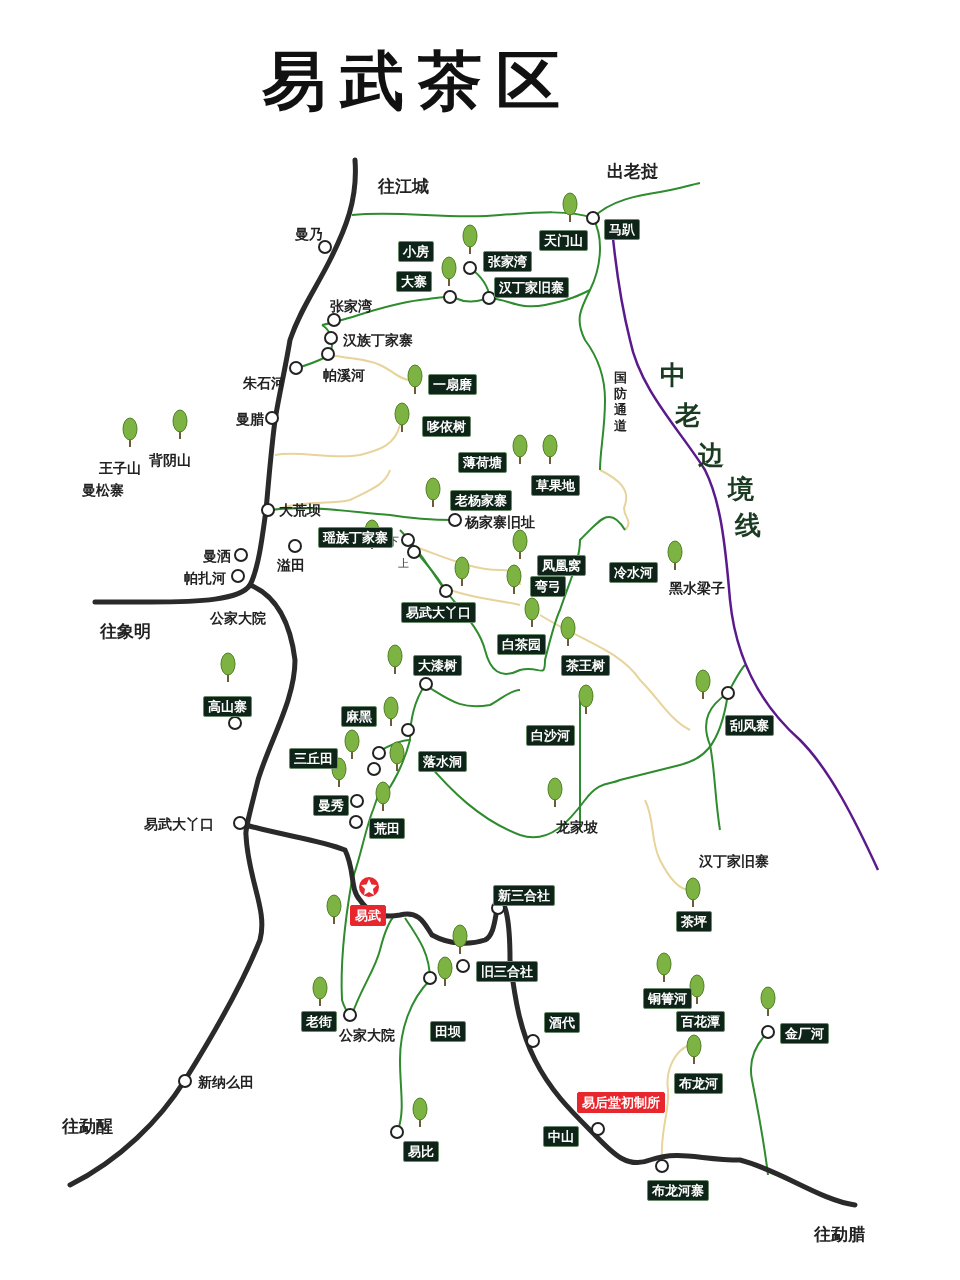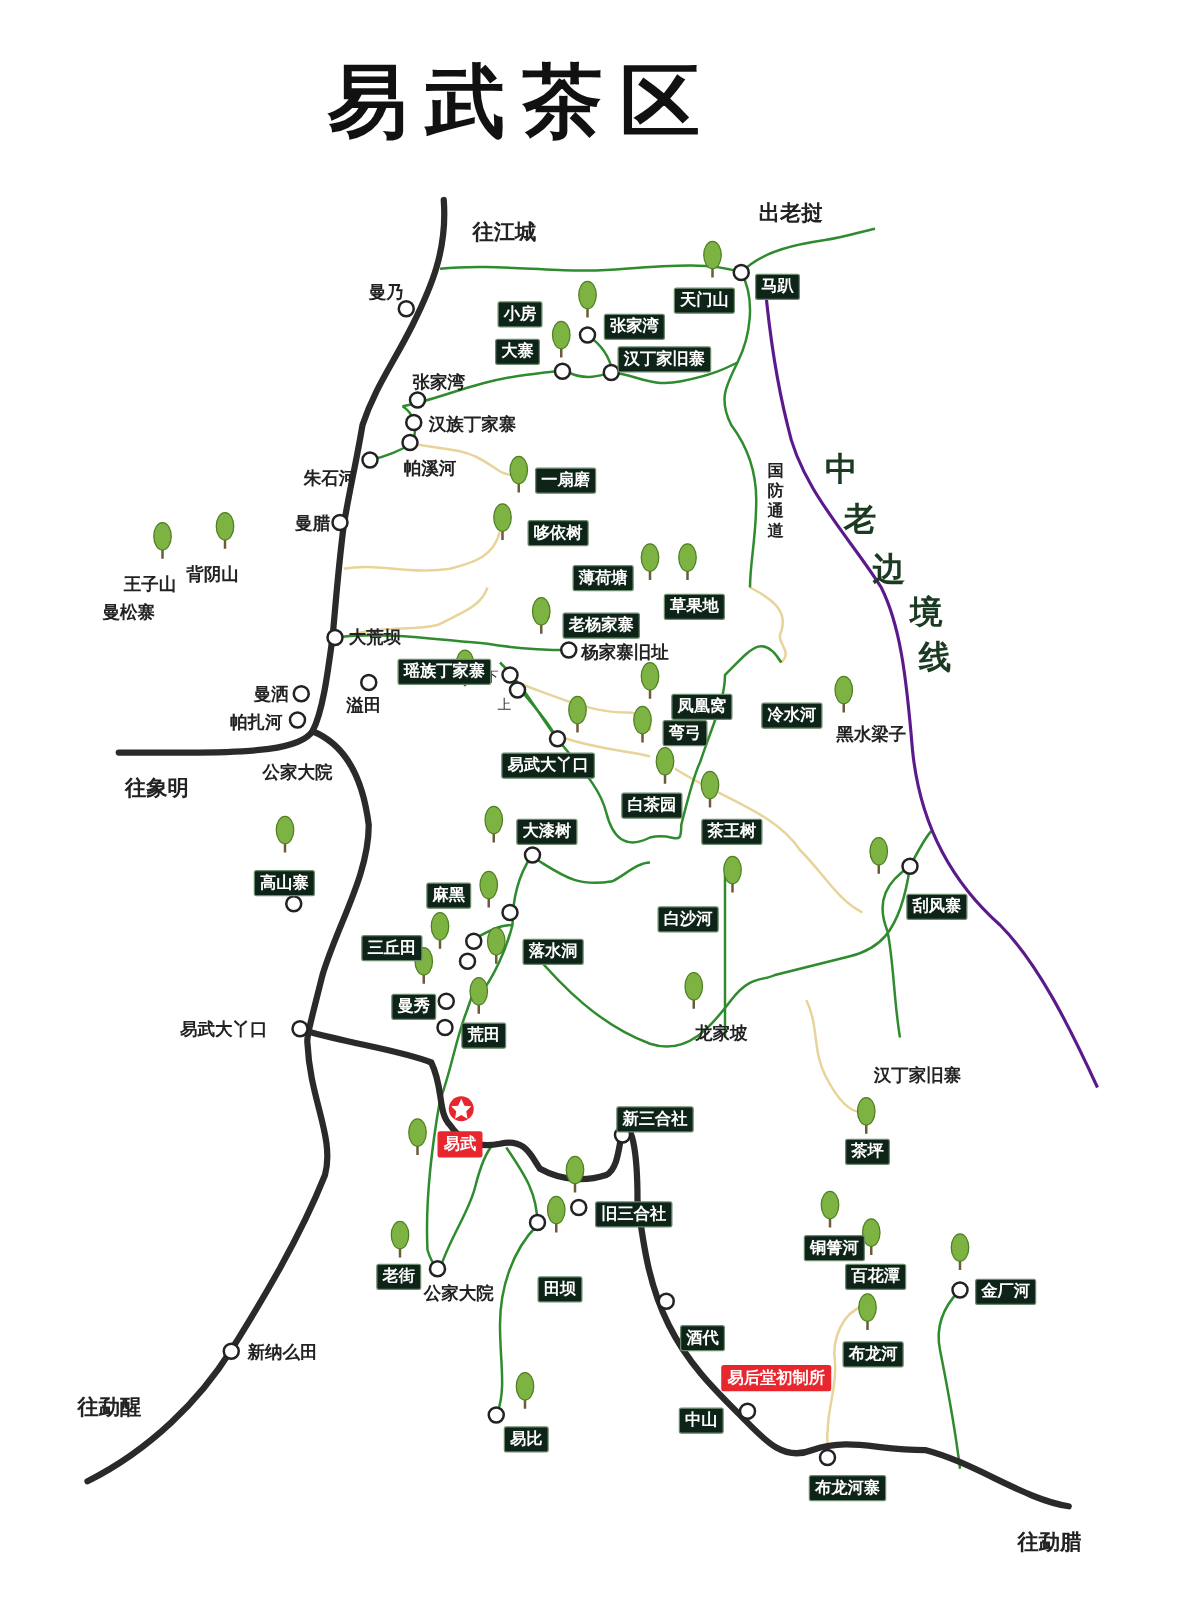--- a/index.html
+++ b/index.html
@@ -230,18 +230,18 @@
 <div class="tag" style="left:369px;top:818px">荒田</div>
 <div class="tag" style="left:493px;top:885px">新三合社</div>
 <div class="tag" style="left:676px;top:911px">茶坪</div>
 <div class="tag red" style="left:350px;top:905px">易武</div>
 <div class="tag" style="left:476px;top:961px">旧三合社</div>
 <div class="tag" style="left:643px;top:988px">铜箐河</div>
 <div class="tag" style="left:676px;top:1011px">百花潭</div>
 <div class="tag" style="left:430px;top:1021px">田坝</div>
 <div class="tag" style="left:301px;top:1011px">老街</div>
 <div class="tag" style="left:780px;top:1023px">金厂河</div>
-<div class="tag" style="left:544px;top:1060px">酒代</div>
+<div class="tag" style="left:544px;top:1012px">酒代</div>
 <div class="tag" style="left:674px;top:1073px">布龙河</div>
 <div class="tag red" style="left:577px;top:1092px">易后堂初制所</div>
 <div class="tag" style="left:543px;top:1126px">中山</div>
 <div class="tag" style="left:403px;top:1141px">易比</div>
 <div class="tag" style="left:647px;top:1180px">布龙河寨</div>
 
 </body></html>

